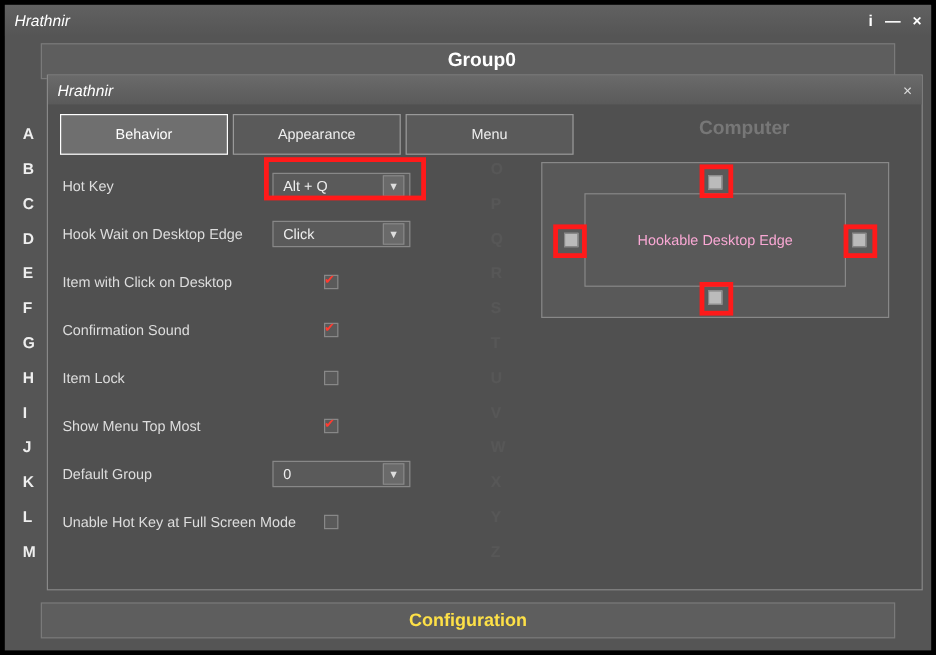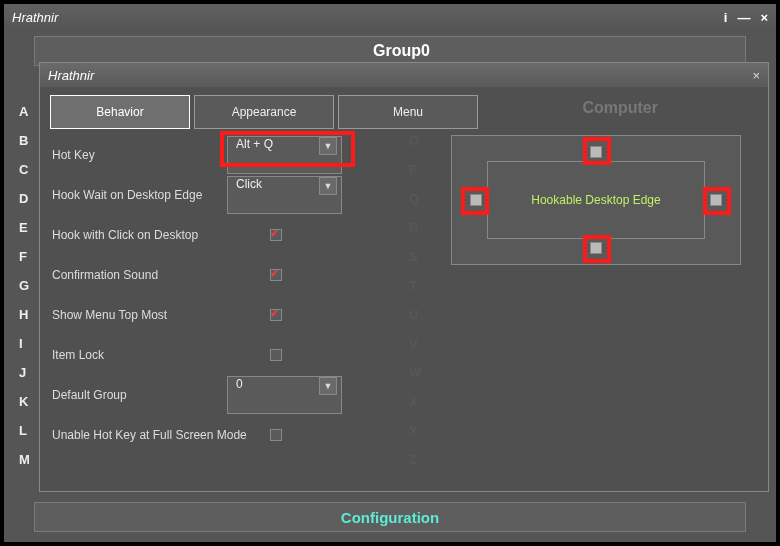--- a/index.html
+++ b/index.html
@@ -21,21 +21,21 @@
   }
   .number-strip, .letter-col-left, .letter-col-right { color:#bbb; font-size:12px;}
   .number-strip { position:absolute; top:64px; left:60px; right:40px; display:flex; justify-content:space-between; padding:0 10px;}
   .letter-col { position:absolute; top:100px; display:flex; flex-direction:column; gap:12px; font-size:13px; font-weight:bold; color:#eee;}
   .letter-col.left { left:15px; }
   .letter-col.right { left:405px; }
   .letter-col div { height:17px; }
   .config-footer {
     position:absolute; bottom:10px; left:30px; right:30px; height:30px;
     border:1px solid #7a7a7a; background:#5e5e5e; display:flex; align-items:center;
-    justify-content:center; color:#5eead4; font-size:15px; font-weight:bold;
+    justify-content:center; color:#fde047; font-size:15px; font-weight:bold;
   }
   
   .dialog {
     position:absolute; top:58px; left:35px; width:730px; height:430px;
     background:rgba(80,80,80,0.96); border:1px solid #888;
   }
   .dialog-titlebar {
     height:24px; background:linear-gradient(to bottom,#6a6a6a,#5a5a5a);
     display:flex; align-items:center; justify-content:space-between;
     padding:0 8px; color:#fff; font-size:13px; font-style:italic;
@@ -46,38 +46,38 @@
     flex: 0 0 140px; height:34px; border:1px solid #999; background:#5a5a5a;
     color:#eee; font-size:12px; display:flex; align-items:center; justify-content:center;
   }
   .tab.active { background:#6f6f6f; border-color:#fff; color:#fff;}
   .panel-body { position:relative; padding:4px 12px; height:360px;}
   .left-col { position:absolute; left:12px; top:0; width:370px;}
   .right-col { position:absolute; right:12px; top:0; width:320px;}
   .row { height:40px; display:flex; align-items:center;}
   .row-label { width:175px; color:#ddd; font-size:12px;}
   .dropdown {
-    width:115px; height:38px; border:1px solid #888; background:#5a5a5a;
-    display:flex; align-items:flex-start; justify-content:space-between; color:#eee; font-size:12px;
+    width:115px; height:22px; border:1px solid #888; background:#5a5a5a;
+    display:flex; align-items:center; justify-content:space-between; color:#eee; font-size:12px;
     padding:0 4px 0 8px;
     gap:24px;
   }
   .dropdown .arrow{ width:18px; height:18px; background:#6a6a6a; border:1px solid #888; display:flex; align-items:center; justify-content:center; font-size:9px; color:#ddd;}
   .checkbox {
     width:12px; height:12px; border:1px solid #888; background:#5a5a5a; position:relative;
   }
   .checkbox.checked::after{
     content:"✔"; position:absolute; top:-3px; left:-1px; font-size:11px; color:#ff3b30;
   }
   .highlight-red {
     border:4px solid #ff1a1a; position:absolute;
   }
   .edge-box { position:relative; width:290px; height:130px; border:1px solid #888; margin:0 auto; background:#595959;}
   .edge-inner { position:absolute; left:35px; right:35px; top:25px; bottom:25px; border:1px solid #888; display:flex; align-items:center; justify-content:center;}
-  .edge-inner span{ color:#bef264; font-size:12px;}
+  .edge-inner span{ color:#f9a8d4; font-size:12px;}
   .edge-chk { position:absolute; width:12px; height:12px; border:1px solid #888; background:#bbb;}
   .edge-chk.top { left:50%; top:10px; transform:translateX(-50%);}
   .edge-chk.bottom { left:50%; bottom:10px; transform:translateX(-50%);}
   .edge-chk.left { left:18px; top:50%; transform:translateY(-50%);}
   .edge-chk.right { right:18px; top:50%; transform:translateY(-50%);}
   .bg-text { position:absolute; color:#777; font-size:16px; font-weight:bold; pointer-events:none;}
 </style>
 </head>
 <body>
 
@@ -176,37 +176,37 @@
 
         <div class="row">
           <div class="row-label">Hook Wait on Desktop Edge</div>
           <div class="dropdown">
             <span>Click</span>
             <span class="arrow">▼</span>
           </div>
         </div>
 
         <div class="row">
-          <div class="row-label" style="width:218px">Hook with Click on Desktop</div>
+          <div class="row-label" style="width:218px">Item with Click on Desktop</div>
           <div class="checkbox checked"></div>
         </div>
 
         <div class="row">
           <div class="row-label" style="width:218px">Confirmation Sound</div>
           <div class="checkbox checked"></div>
         </div>
 
         <div class="row">
+          <div class="row-label" style="width:218px">Item Lock</div>
+          <div class="checkbox"></div>
+        </div>
+
+        <div class="row">
           <div class="row-label" style="width:218px">Show Menu Top Most</div>
           <div class="checkbox checked"></div>
-        </div>
-
-        <div class="row">
-          <div class="row-label" style="width:218px">Item Lock</div>
-          <div class="checkbox"></div>
         </div>
 
         <div class="row">
           <div class="row-label">Default Group</div>
           <div class="dropdown">
             <span>0</span>
             <span class="arrow">▼</span>
           </div>
         </div>
 

